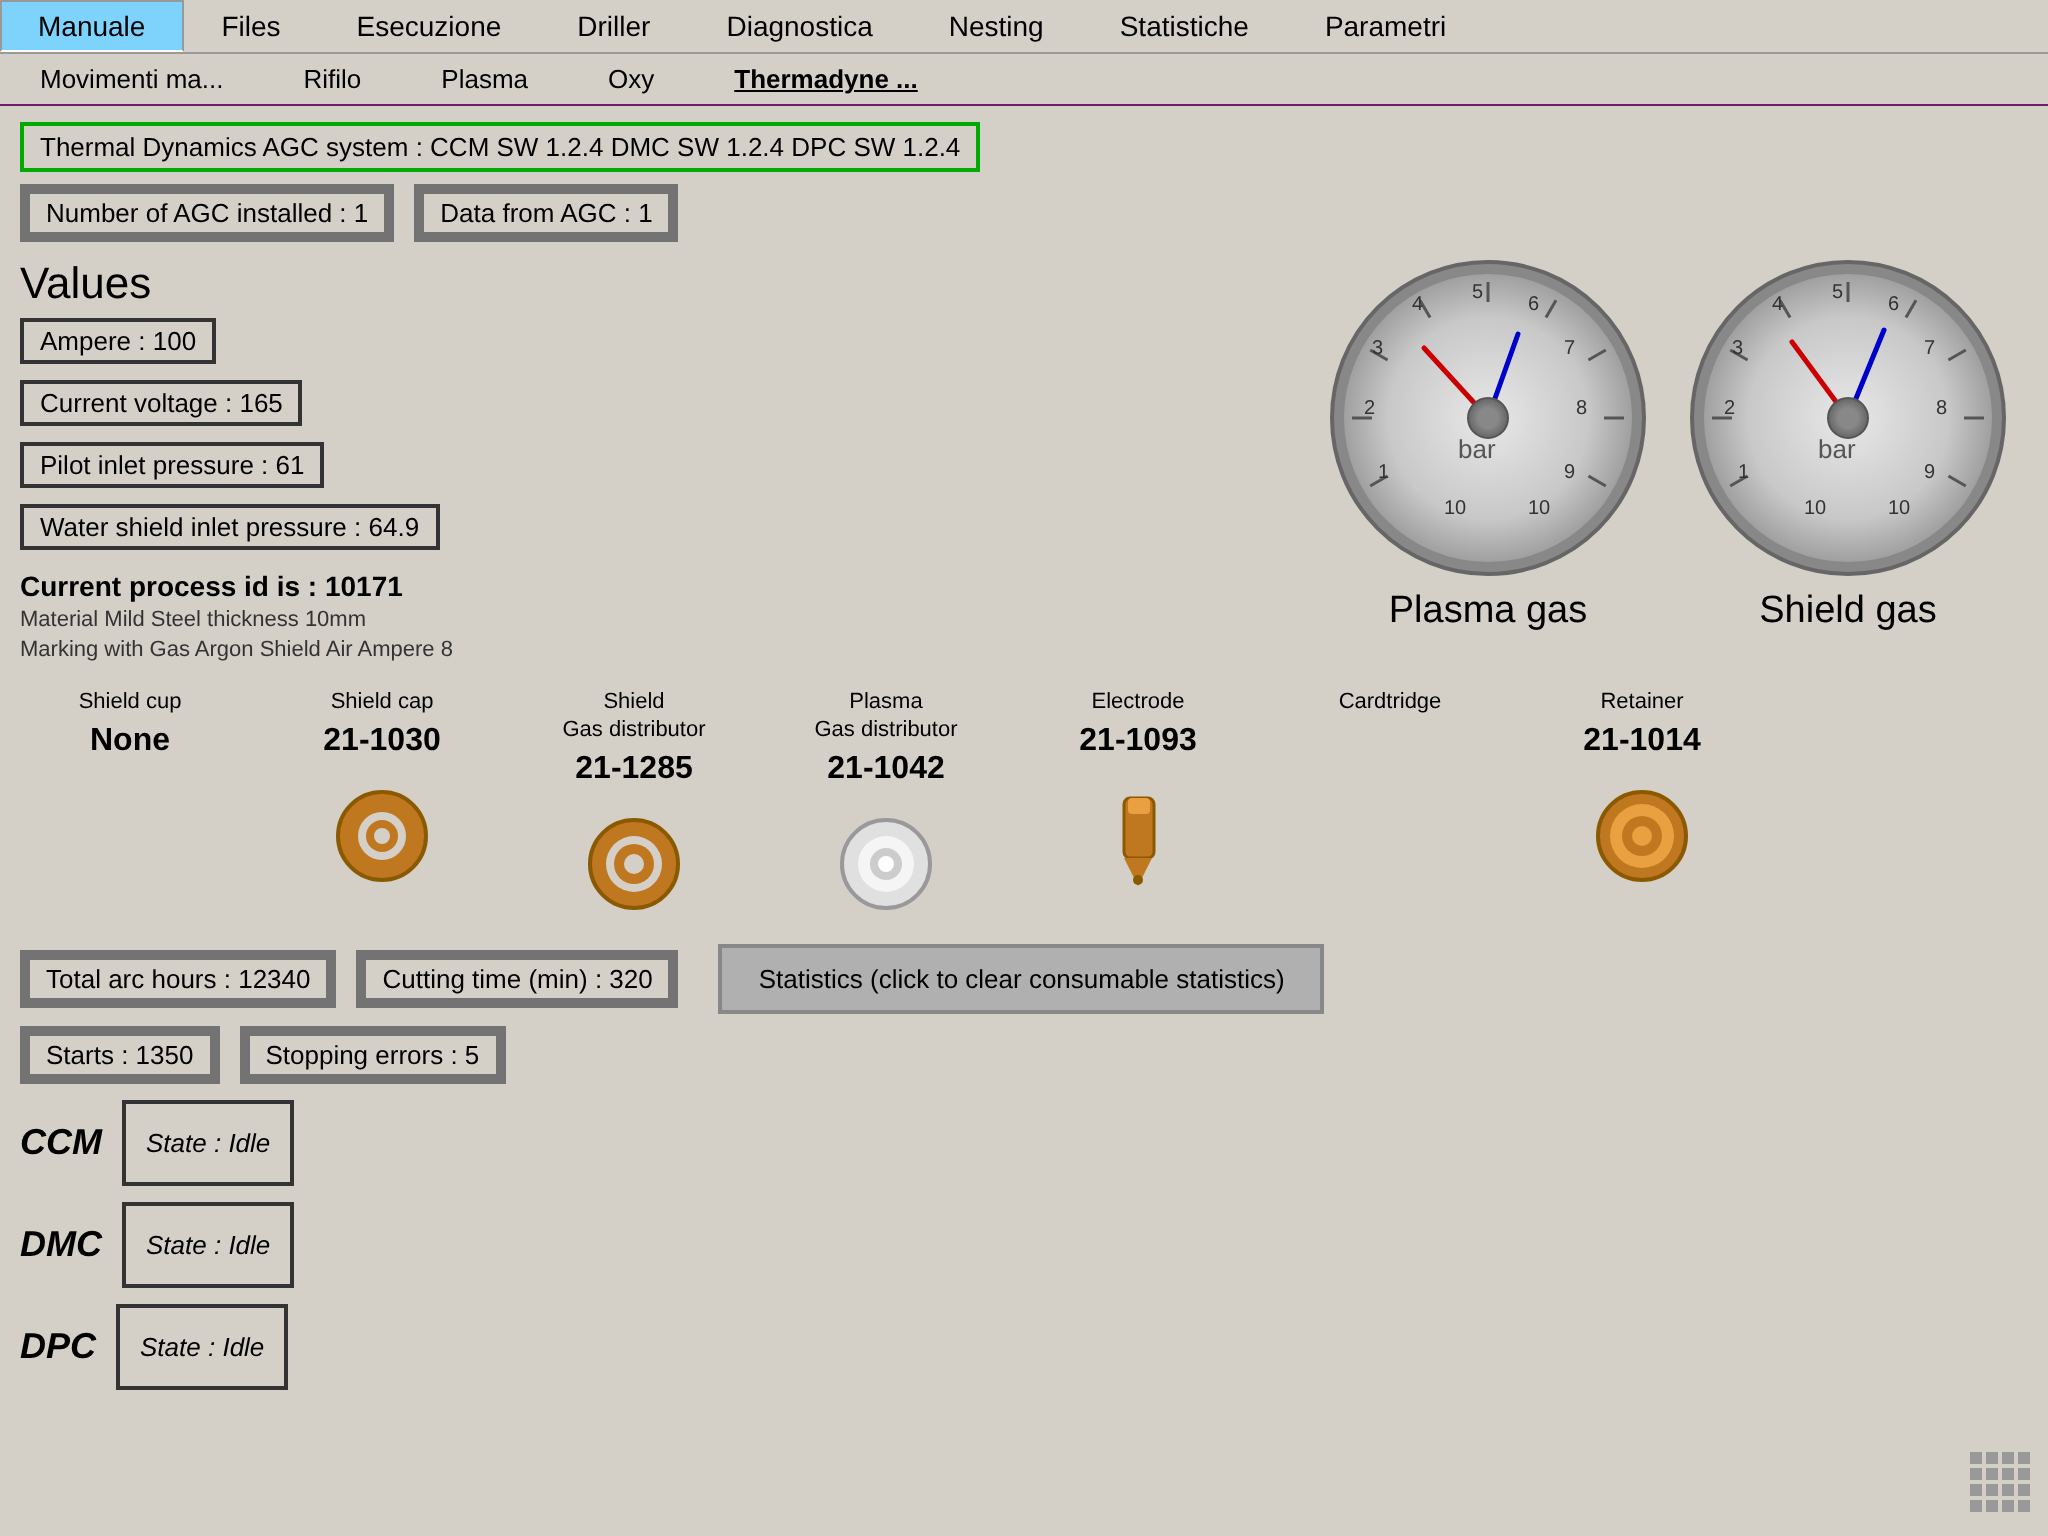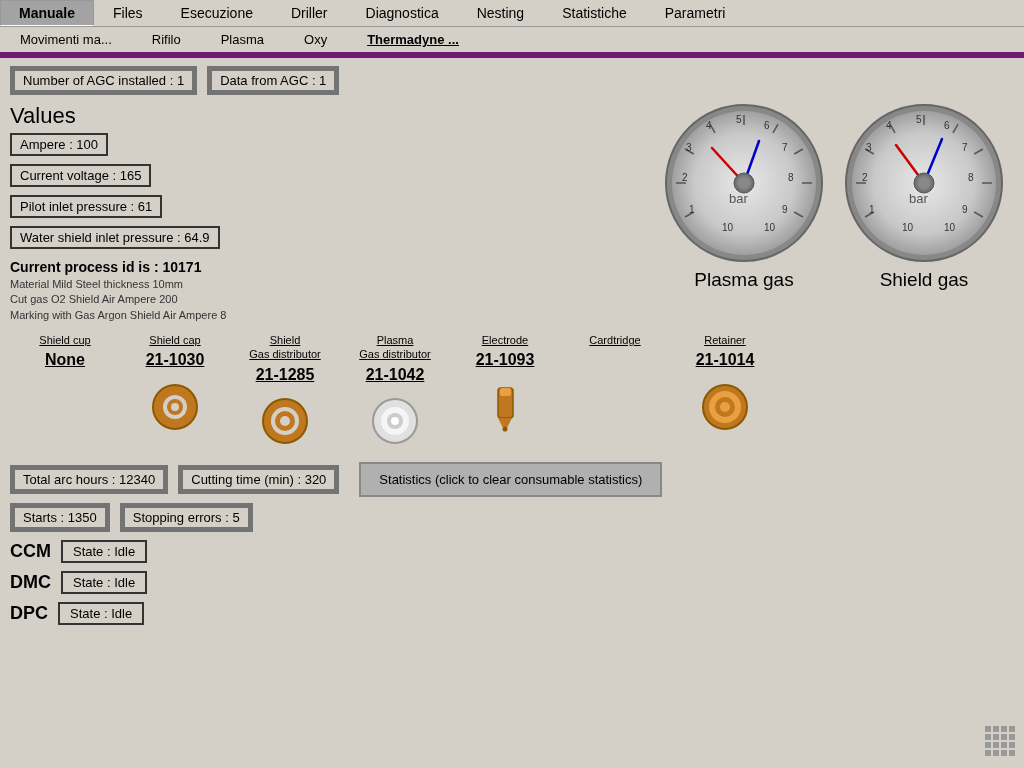--- a/index.html
+++ b/index.html
@@ -1,24 +1,24 @@
 <!DOCTYPE html>
 <html><head>
   <meta charset="utf-8">
   <style>
     * { margin: 0; padding: 0; box-sizing: border-box; }
     body { width: 1024px; height: 768px; background: #d4d0c8; font-family: Arial, sans-serif; font-size: 13px; overflow: hidden; }
 
     
     .menu-bar { display: flex; background: #d4d0c8; border-bottom: 1px solid #999; }
     .menu-item { padding: 4px 18px; font-size: 14px; cursor: pointer; border: 1px solid transparent; }
-    .menu-item.active { background: #a3a3a3; border: 1px solid #999; border-bottom: 1px solid #fff; font-weight: bold; }
-
-    
-    .sub-menu-bar { display: flex; background: #d4d0c8; border-bottom: 6px solid #701a75; padding: 2px 0; }
+    .menu-item.active { background: #7dd3fc; border: 1px solid #999; border-bottom: 1px solid #fff; font-weight: normal; }
+
+    
+    .sub-menu-bar { display: flex; background: #d4d0c8; border-bottom: 1px solid #701a75; padding: 2px 0; }
     .sub-menu-item { padding: 3px 20px; font-size: 13px; cursor: pointer; }
     .sub-menu-item.active { font-weight: bold; text-decoration: underline; }
 
     
     .main { background: #d4d0c8; padding: 8px 10px; }
 
     
     .system-banner { border: 2px solid #00aa00; background: #d4d0c8; padding: 3px 8px; display: inline-block; font-size: 13px; color: #000; margin-bottom: 6px; }
 
     
@@ -38,33 +38,33 @@
     
     .gauges-section { display: flex; gap: 20px; margin-right: 10px; }
     .gauge-container { display: flex; flex-direction: column; align-items: center; }
     .gauge-label { font-size: 19px; margin-top: 6px; }
 
     
     .gauge-svg { width: 160px; height: 160px; }
 
     
     .consumables-section { margin-top: 10px; }
-    .consumables-grid { display: flex; gap: 0; text-decoration: underline; }
+    .consumables-grid { display: flex; gap: 16px; }
     .consumable-col { display: flex; flex-direction: column; align-items: center; min-width: 110px; }
     .consumable-header { font-size: 11px; text-align: center; line-height: 1.3; margin-bottom: 4px; }
     .consumable-value { font-size: 16px; font-weight: bold; text-align: center; }
     .consumable-icon { width: 60px; height: 60px; display: flex; align-items: center; justify-content: center; margin-top: 8px; }
 
     
     .stats-row { display: flex; gap: 10px; align-items: center; margin-top: 10px; margin-bottom: 8px; flex-wrap: wrap; }
     .stats-button { background: #b0b0b0; border: 2px solid #888; padding: 8px 18px; font-size: 13px; cursor: pointer; }
 
     
-    .state-row { display: flex; align-items: center; gap: 10px; margin-bottom: 8px; font-size: 18px; font-weight: bold; }
-    .state-badge { border: 2px solid #333; background: #d4d0c8; padding: 2px 10px; font-size: 13px; font-weight: normal; }
+    .state-row { display: flex; align-items: center; gap: 10px; margin-bottom: 8px; font-size: 18px; font-weight: bold; font-style: italic; }
+    .state-badge { border: 2px solid #333; background: #d4d0c8; padding: 12px 10px; font-size: 13px; font-weight: normal; }
 
     .content-area { position: relative; }
   </style>
 </head>
 <body>
 
 <div class="menu-bar">
   <div class="menu-item active">Manuale</div>
   <div class="menu-item">Files</div>
   <div class="menu-item">Esecuzione</div>
@@ -78,36 +78,36 @@
 <div class="sub-menu-bar">
   <div class="sub-menu-item">Movimenti ma...</div>
   <div class="sub-menu-item">Rifilo</div>
   <div class="sub-menu-item">Plasma</div>
   <div class="sub-menu-item">Oxy</div>
   <div class="sub-menu-item active" style="font-weight:bold;text-decoration:underline;">Thermadyne ...</div>
 </div>
 
 <div class="main content-area">
 
+  <div class="system-banner">Thermal Dynamics AGC system : CCM SW 1.2.4  DMC SW 1.2.4  DPC SW 1.2.4</div>
 
   <div class="info-row">
     <div class="info-box">Number of AGC installed : 1</div>
     <div class="info-box">Data from AGC : 1</div>
   </div>
 
   <div class="values-section">
     <div class="values-left">
       <div class="values-title">Values</div>
       <div class="value-line"><span class="value-box">Ampere : 100</span></div>
       <div class="value-line"><span class="value-box">Current voltage : 165</span></div>
       <div class="value-line"><span class="value-box">Pilot inlet pressure : 61</span></div>
       <div class="value-line"><span class="value-box">Water shield inlet pressure : 64.9</span></div>
       <div class="process-text">Current process id is : 10171</div>
       <div class="process-detail">Material Mild Steel thickness 10mm</div>
-      <div class="process-detail">Cut gas O2 Shield Air Ampere 200</div>
       <div class="process-detail">Marking with Gas Argon Shield Air Ampere 8</div>
     </div>
 
     <div class="gauges-section">
 
       <div class="gauge-container">
         <svg class="gauge-svg" viewBox="0 0 160 160">
 
           <defs>
             <radialGradient id="gaugeGrad1" cx="50%" cy="50%" r="50%">

